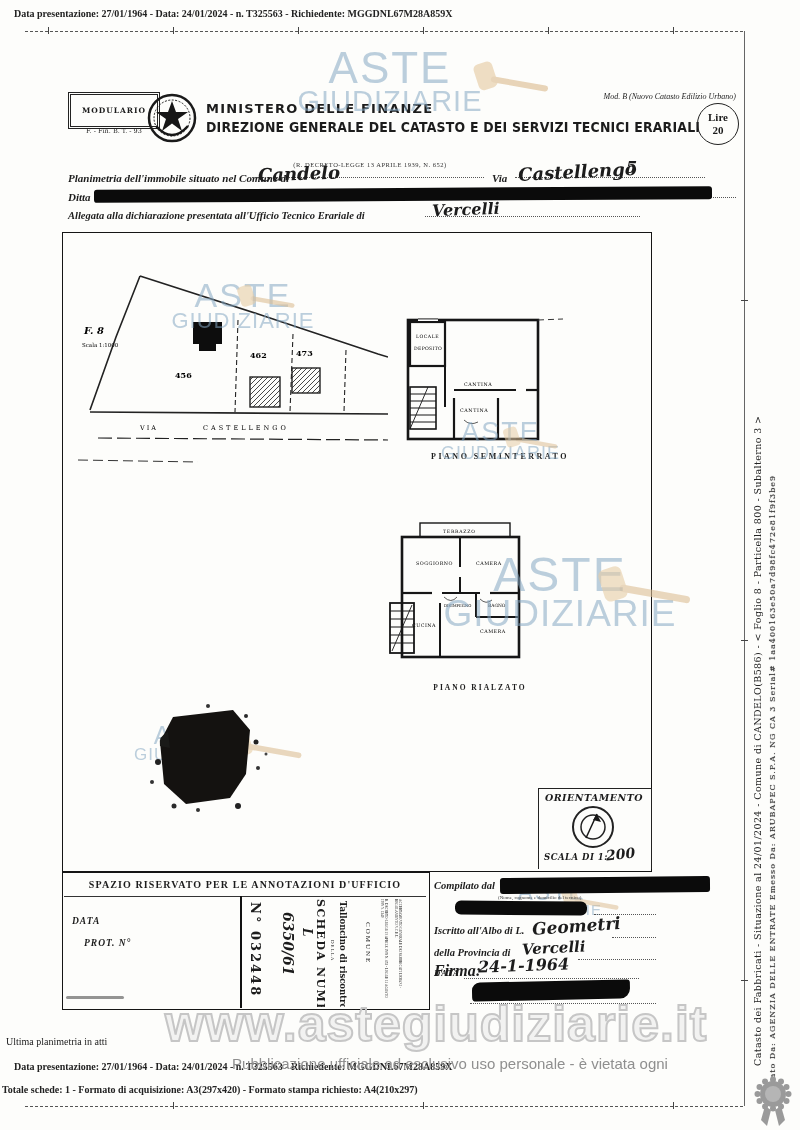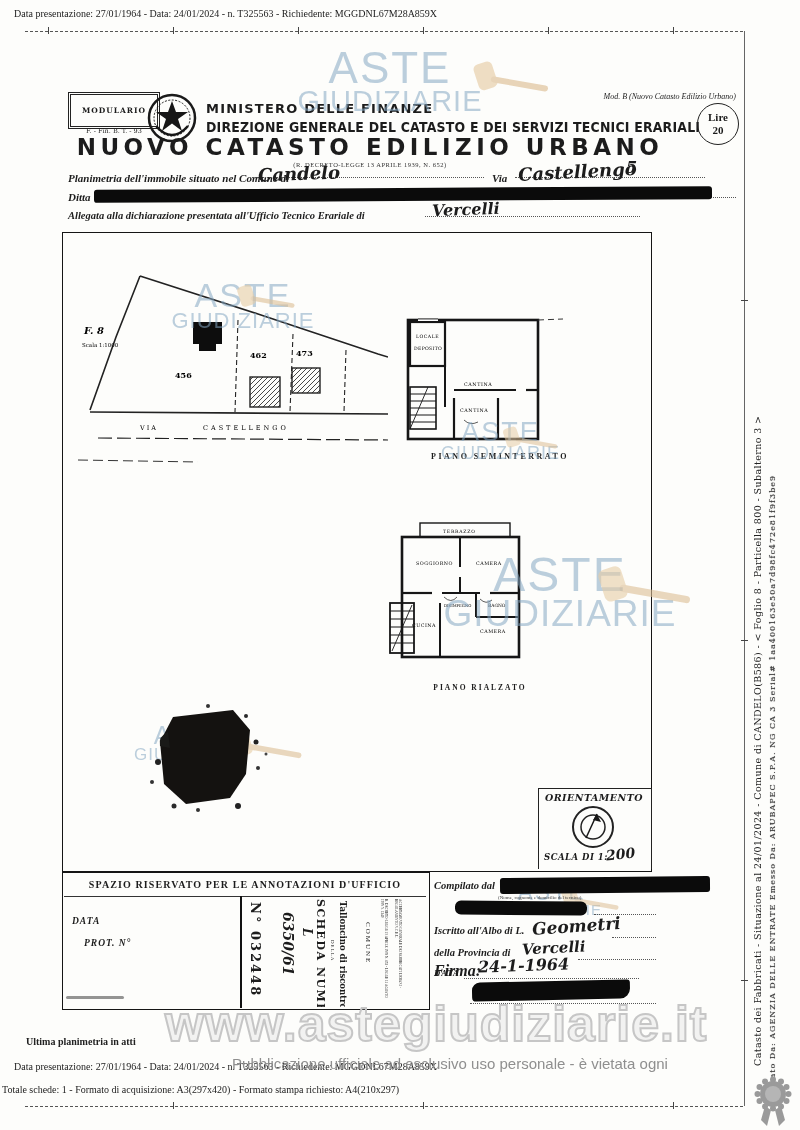--- a/index.html
+++ b/index.html
@@ -49,21 +49,21 @@
   
   .annbox{border:1.5px solid #151515;}
   .anntitle{font-weight:bold;font-size:10px;letter-spacing:1.1px;text-align:center;white-space:nowrap;}
   .annlbl{font-weight:bold;font-style:italic;font-size:9.5px;letter-spacing:1px;}
   .vtxt{writing-mode:vertical-rl;white-space:nowrap;overflow:hidden;}
   .vfine{writing-mode:vertical-rl;font-size:3.4px;line-height:1.2;max-height:106px;overflow:hidden;color:#222;}
   .vrot{position:absolute;white-space:nowrap;transform-origin:0 0;transform:rotate(-90deg);}
 
   .disclaimer{font-family:"Liberation Sans",sans-serif;font-size:15px;color:#8f8f8f;
               text-align:center;white-space:nowrap;}
-  .smmeta{font-size:10px;color:#222;white-space:nowrap;}
+  .smmeta{font-size:10px;color:#222;white-space:nowrap;font-weight:bold;}
 </style>
 </head>
 <body>
 
 <div class="page">
 
   <div class="abs smmeta" style="left:14px;top:8px;">Data presentazione: 27/01/1964 - Data: 24/01/2024 - n. T325563 - Richiedente: MGGDNL67M28A859X</div>
 
   <div class="abs hrule" style="left:25px;top:31px;width:718px;"></div>
   <div class="abs tickv" style="left:48px;top:27px;"></div>
@@ -94,21 +94,20 @@
   </svg>
 
   <div class="abs ministry" style="left:206px;top:101px;">MINISTERO DELLE FINANZE</div>
   <div class="abs direzione" style="left:206px;top:120px;">DIREZIONE GENERALE DEL CATASTO E DEI SERVIZI TECNICI ERARIALI</div>
   <div class="abs modref" style="left:570px;top:92px;width:166px;">Mod. B (Nuovo Catasto Edilizio Urbano)</div>
   <div class="abs bollo" style="left:697px;top:103px;width:42px;height:42px;">
     <span>Lire</span><br>
     <span>20</span>
   </div>
 
-  <div class="abs doc-title" style="left:75px;top:134px;width:590px;">NUOVO CATASTO EDILIZIO URBANO</div>
   <div class="abs decree" style="left:75px;top:161px;width:590px;">(R. DECRETO-LEGGE 13 APRILE 1939, N. 652)</div>
 
   <div class="abs formlbl" style="left:68px;top:172px;">Planimetria dell'immobile situato nel Comune di</div>
   <div class="abs dots" style="left:252px;top:165px;width:232px;"></div>
   <div class="abs hand" style="left:258px;top:163px;font-size:18px;transform:rotate(-2deg);">Candelo</div>
   <div class="abs formlbl" style="left:492px;top:172px;">Via</div>
   <div class="abs dots" style="left:515px;top:165px;width:190px;"></div>
   <div class="abs hand" style="left:518px;top:161px;font-size:18px;transform:rotate(-3deg);">Castellengo</div>
   <div class="abs hand" style="left:626px;top:158px;font-size:16px;">5</div>
 
@@ -314,21 +313,21 @@
   <div class="abs formlbl" style="left:434px;top:947px;font-size:10.5px;">della Provincia di</div>
   <div class="abs hand" style="left:522px;top:939px;font-size:15px;transform:rotate(-3deg);">Vercelli</div>
   <div class="abs dots" style="left:578px;top:947px;width:78px;"></div>
   <div class="abs annlbl" style="left:434px;top:968px;font-size:8.5px;">DATA</div>
   <div class="abs dots" style="left:464px;top:966px;width:175px;"></div>
   <div class="abs hand" style="left:478px;top:956px;font-size:16px;transform:rotate(-2deg);">24-1-1964</div>
   <div class="abs formlbl" style="left:434px;top:962px;font-size:16px;">Firma:</div>
   <div class="abs dots" style="left:470px;top:991px;width:186px;"></div>
   <div class="abs redact" style="left:472px;top:981px;width:158px;height:19px;transform:rotate(-1.2deg);border-radius:8px 3px 10px 4px;"></div>
 
-  <div class="abs smmeta" style="left:26px;top:1036px;font-weight:bold;">Ultima planimetria in atti</div>
+  <div class="abs smmeta" style="left:6px;top:1036px;font-weight:normal;">Ultima planimetria in atti</div>
   <div class="abs smmeta" style="left:14px;top:1061px;">Data presentazione: 27/01/1964 - Data: 24/01/2024 - n. T325563 - Richiedente: MGGDNL67M28A859X</div>
   <div class="abs smmeta" style="left:2px;top:1084px;">Totale schede: 1 - Formato di acquisizione: A3(297x420) - Formato stampa richiesto: A4(210x297)</div>
 
   <div class="abs disclaimer" style="left:105px;top:1055px;width:690px;">Pubblicazione ufficiale ad esclusivo uso personale - è vietata ogni</div>
 
   <div class="abs wmurl" style="left:165px;top:995px;font-size:50px;">www.astegiudiziarie.it</div>
 
   <div class="vrot serif" style="left:752px;top:1066px;font-size:9.5px;letter-spacing:0.4px;color:#222;">Catasto dei Fabbricati - Situazione al 24/01/2024 - Comune di CANDELO(B586) - &lt; Foglio 8 - Particella 800 - Subalterno 3 &gt;</div>
   <div class="vrot serif" style="left:768px;top:1102px;font-size:8px;letter-spacing:1px;color:#3a3a3a;text-shadow:0 0 1px #777;">Firmato Da: AGENZIA DELLE ENTRATE Emesso Da: ARUBAPEC S.P.A. NG CA 3 Serial# 1aa400163e50a7d98fc472e81f9f3be9</div>
 

